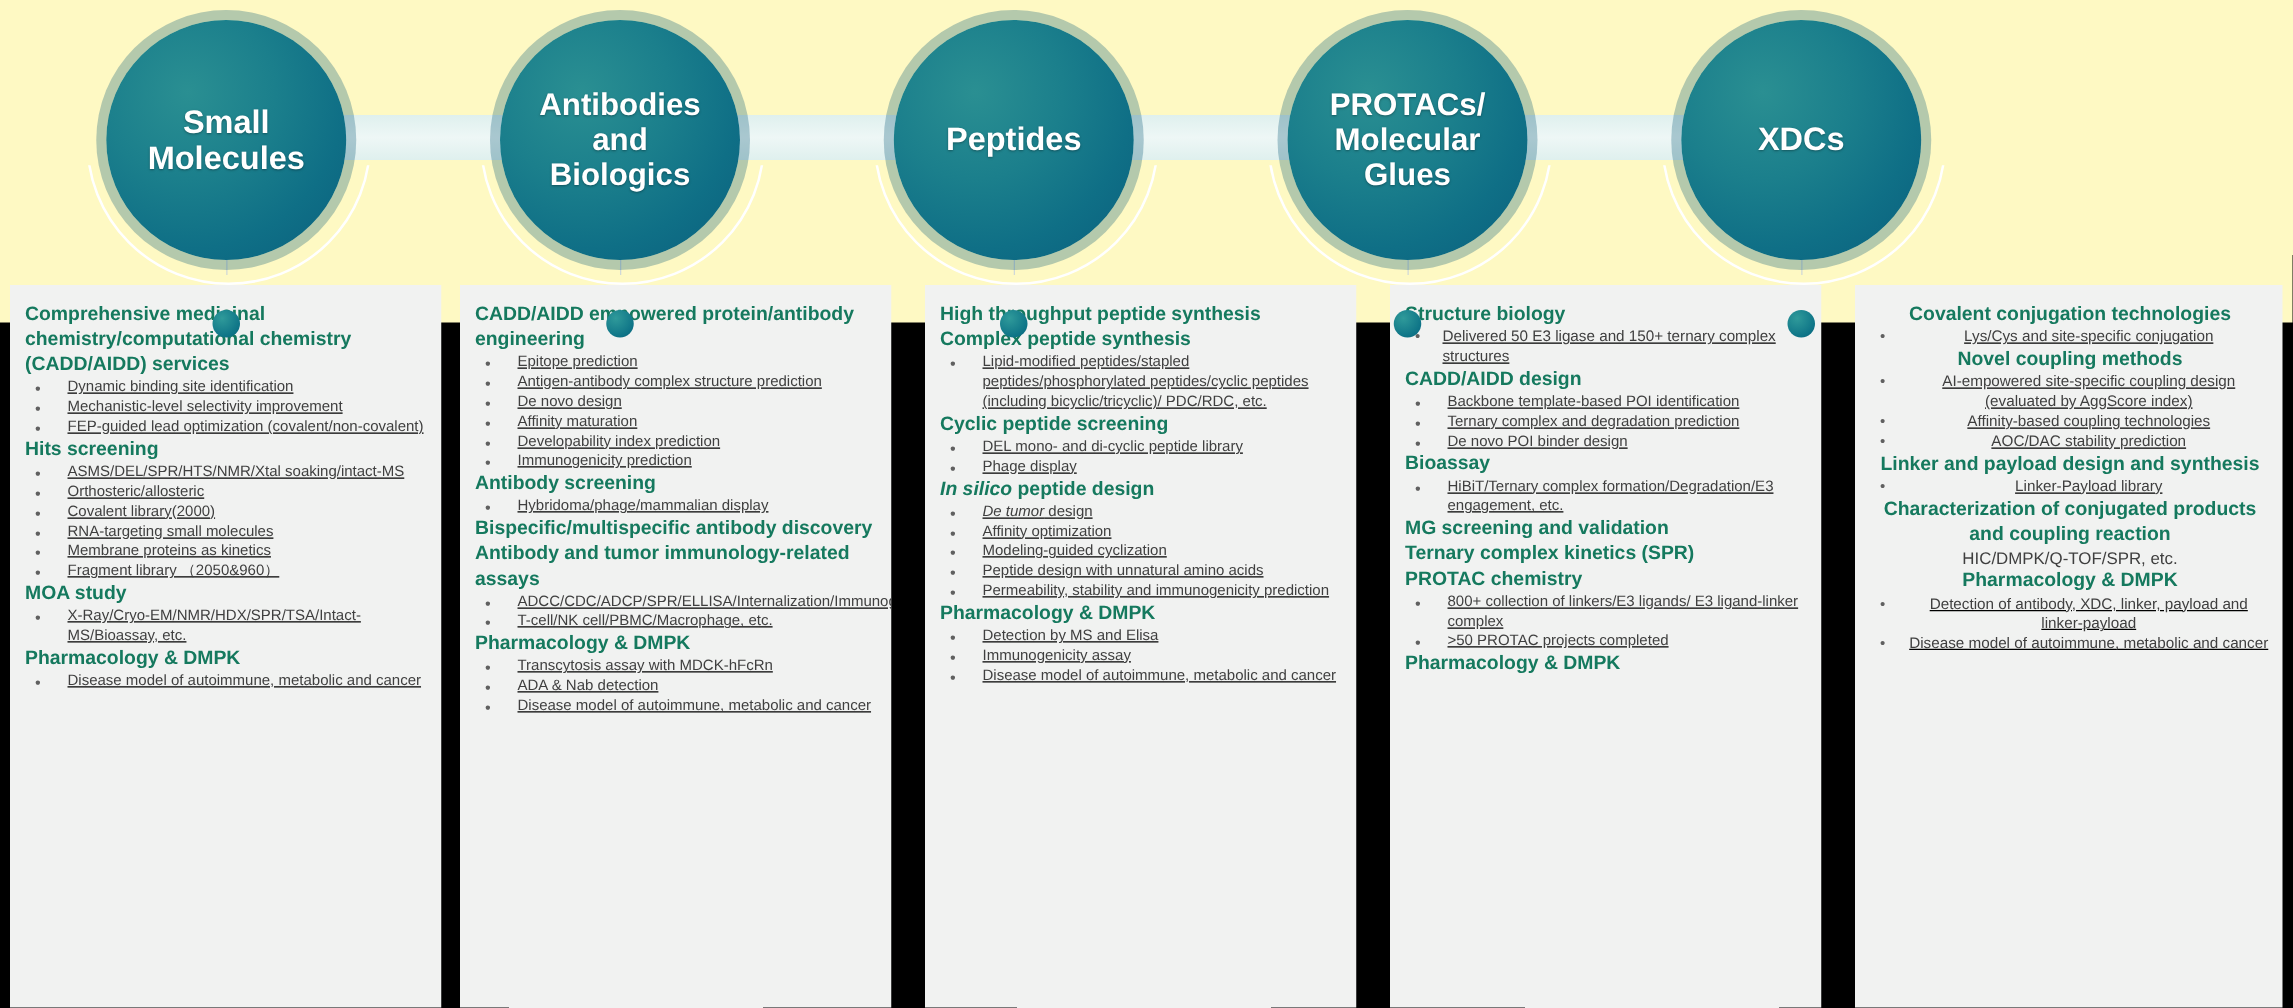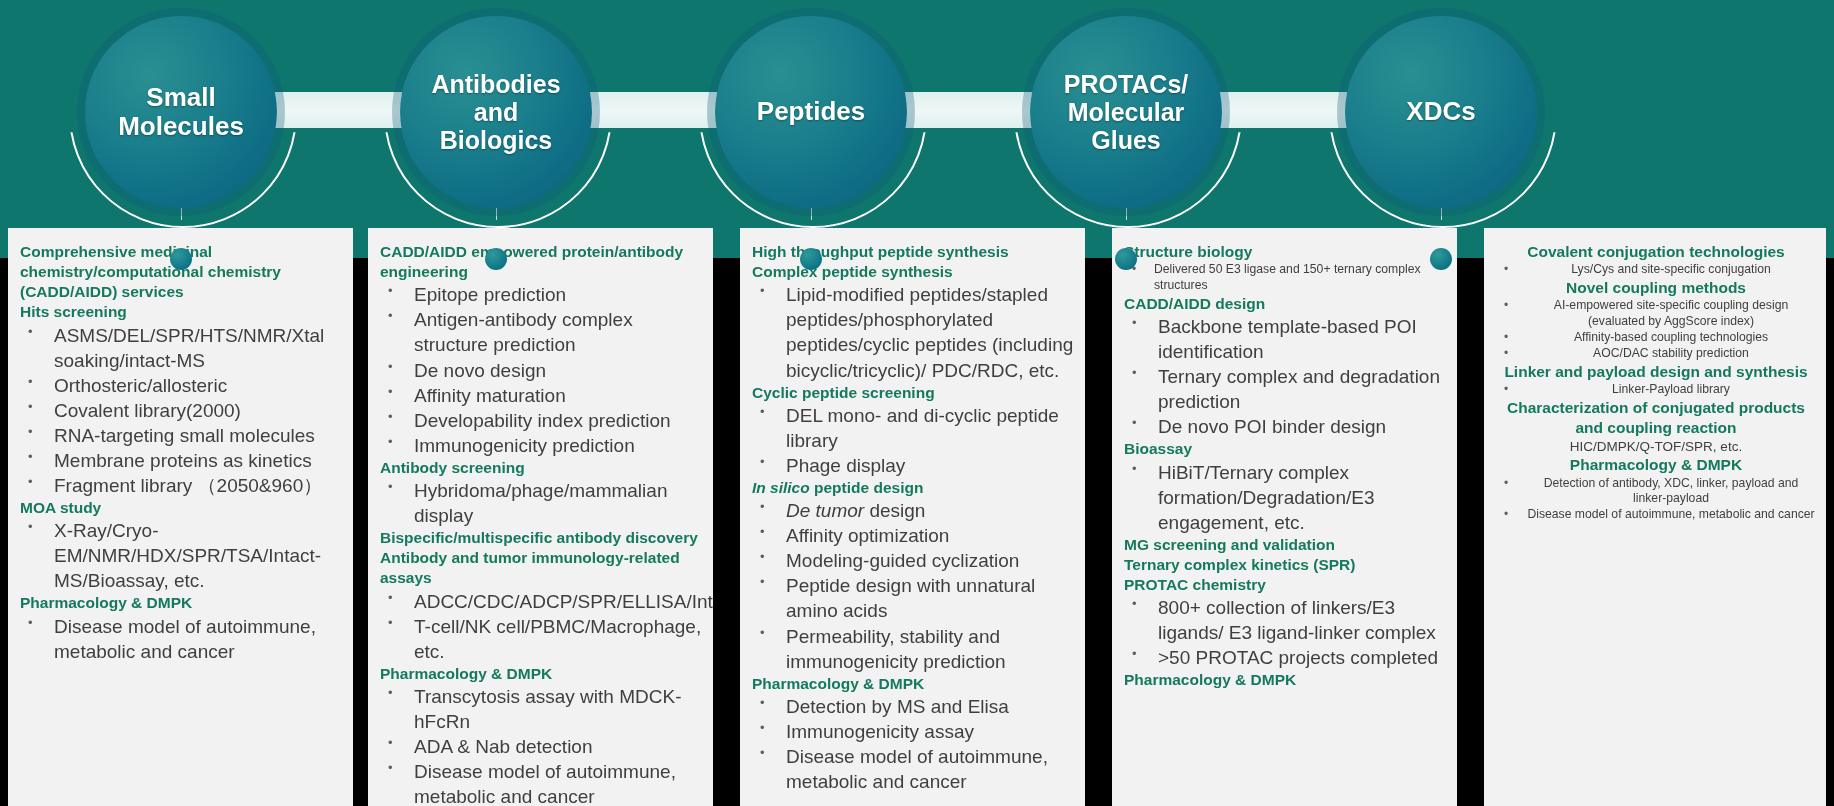--- a/index.html
+++ b/index.html
@@ -6,21 +6,21 @@
   body{
     width:1834px;height:806px;
     background:#000000;
     font-family:"Liberation Sans", sans-serif;
     overflow:hidden;
     position:relative;
   }
   
   #top-band{
     position:absolute;left:0;top:0;width:1834px;height:258px;
-    background:#0f766e;
+    background:#fef9c3;
   }
   
   .ribbon{
     position:absolute;
     top:92px;height:36px;
     background:linear-gradient(to bottom,#dff0ee,#eef7f6,#dff0ee);
     border-radius:18px;
     z-index:1;
   }
   .node{
@@ -89,25 +89,26 @@
   .plain{
     color:#3f3f3f;
     font-size:13.5px;
     line-height:1.30;
     margin:0;
   }
   ul.bul{
     list-style:none;
     margin:0 0 0 0;
     padding:0;
+    text-decoration:underline;
   }
   ul.bul li{
     position:relative;
     color:#3f3f3f;
-    font-size:19px;
+    font-size:12px;
     line-height:1.32;
     padding-left:34px;
     margin:0;
   }
   ul.bul li::before{
     content:"\2022";
     position:absolute;left:8px;top:0;
     color:#606060;
     font-size:13px;
   }
@@ -168,20 +169,25 @@
 
   <div class="dot" style="left:170px;top:248px;"></div>
   <div class="dot" style="left:485px;top:248px;"></div>
   <div class="dot" style="left:800px;top:248px;"></div>
   <div class="dot" style="left:1115px;top:248px;"></div>
   <div class="dot" style="left:1430px;top:248px;"></div>
 </div>
 
 <div class="panel" style="left:8px;width:345px;">
   <div class="head">Comprehensive medicinal chemistry/computational chemistry (CADD/AIDD) services</div>
+  <ul class="bul">
+    <li>Dynamic binding site identification</li>
+    <li>Mechanistic-level selectivity improvement</li>
+    <li>FEP-guided lead optimization (covalent/non-covalent)</li>
+  </ul>
   <div class="head">Hits screening</div>
   <ul class="bul">
     <li>ASMS/DEL/SPR/HTS/NMR/Xtal soaking/intact-MS</li>
     <li>Orthosteric/allosteric</li>
     <li>Covalent library(2000)</li>
     <li>RNA-targeting small molecules</li>
     <li>Membrane proteins as kinetics</li>
     <li>Fragment library （2050&amp;960）</li>
   </ul>
   <div class="head">MOA study</div>

